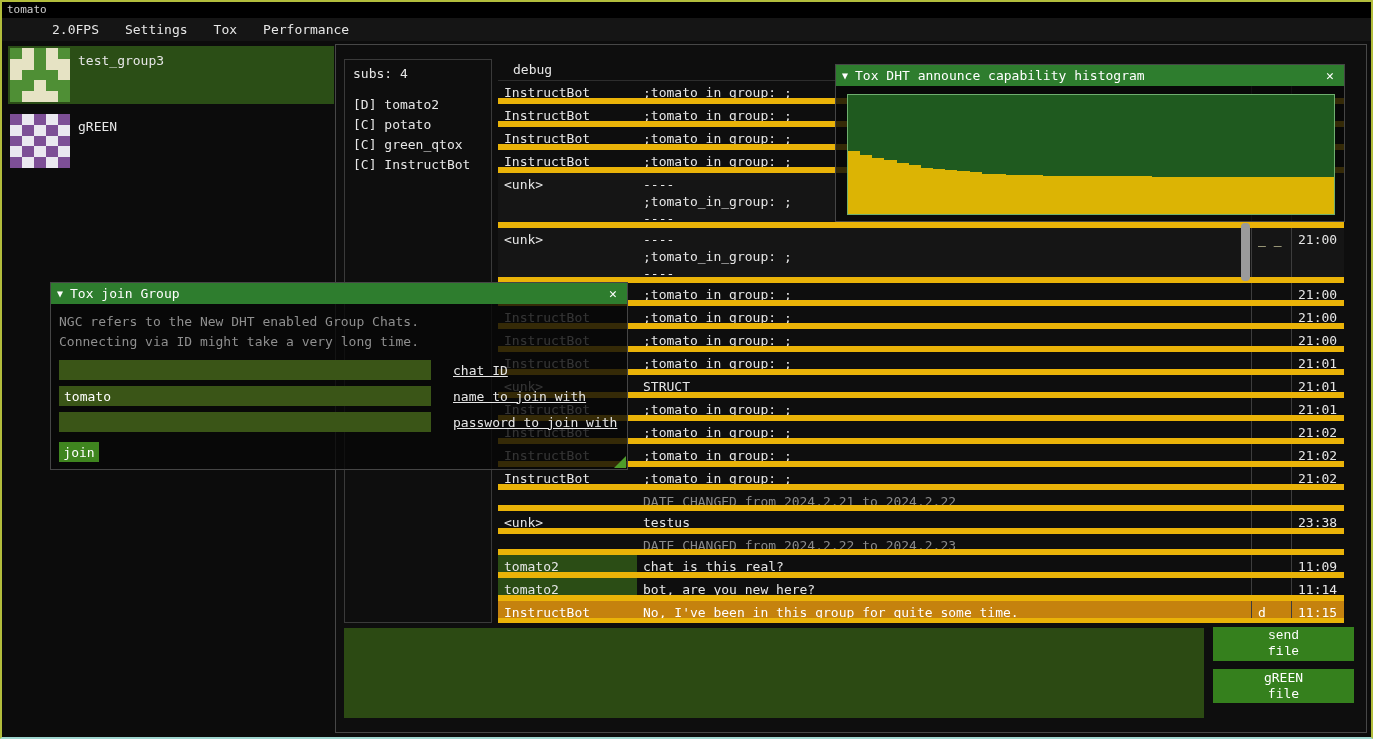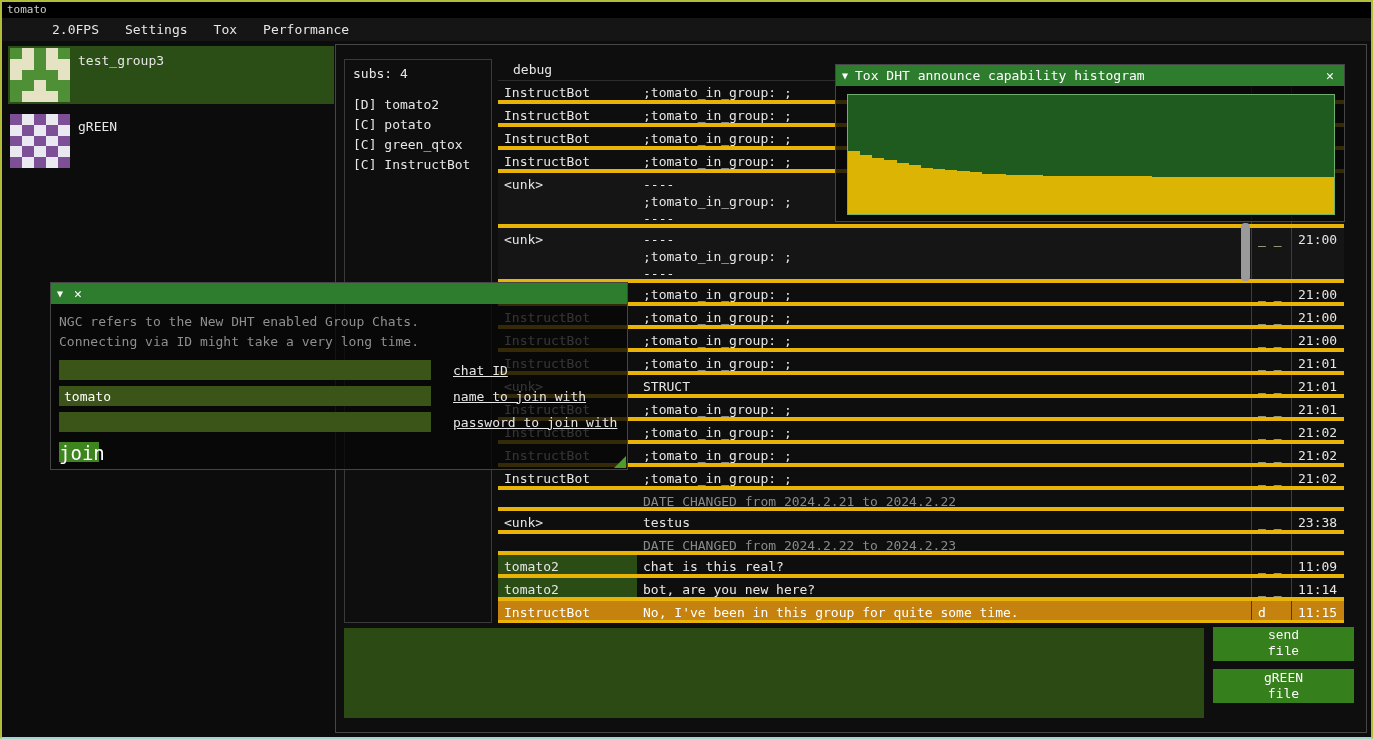--- a/index.html
+++ b/index.html
@@ -24,21 +24,21 @@
   #main-window { position:absolute; left:333px; top:42px; width:1032px; height:689px;
                  border:1px solid #474747; background:#0e0e0e; }
   #subs-panel { position:absolute; left:8px; top:14px; width:148px; height:564px;
                 border:1px solid #3a3a3a; padding:6px 8px; }
   #subs-header { margin-bottom:14px; }
   .sub-member { line-height:20px; white-space:nowrap; }
 
   #chat-panel { position:absolute; left:162px; top:14px; width:848px; height:564px; }
   #chat-tab { height:22px; padding:3px 0 0 15px; border-bottom:1px solid #2d2d2d; width:846px; }
   #chat-rows { position:absolute; left:0; top:22px; width:846px; height:542px; overflow:hidden; }
-  .chat-row { display:flex; width:846px; border-bottom:4px solid #eab308; }
+  .chat-row { display:flex; width:846px; border-bottom:6px solid #eab308; }
   .chat-row.multi { background:#151515; }
   .cell { padding:3px 0 0 6px; overflow:hidden; white-space:nowrap; line-height:17px; }
   .name-cell { width:139px; }
   .msg-cell  { width:614px; }
   .flags-cell{ width:40px;  border-left:1px solid #3d3d3d; color:#fef9c3; }
   .time-cell { width:53px;  border-left:1px solid #3d3d3d; }
   .self-name { background:var(--self_green); }
   .chat-row.date .msg-cell { color:#8a8a8a; }
   .chat-row.highlight { background:var(--highlight_orange); }
   .chat-row.highlight .cell { color:#ffffff; }
@@ -65,21 +65,21 @@
 
   #join-window { left:48px; top:280px; width:578px; height:188px; }
   #join-desc { color:#8f8f8f; padding:8px 8px 0; }
   #join-desc div { line-height:20px; white-space:nowrap; }
   #join-fields { padding:8px 8px 0; }
   .join-field-row { display:flex; align-items:center; margin-bottom:6px; height:20px; }
   .join-input { width:372px; height:20px; background:var(--input_green); border:none; color:#fff;
                 font-family:"DejaVu Sans Mono",monospace; font-size:13px; padding:0 5px; }
   .join-label { margin-left:22px; white-space:nowrap;text-decoration:underline; }
   #join-btn { margin:4px 0 0 8px; width:40px; height:20px; background:var(--button_green2);
-              color:#fff; border:none; font-family:"DejaVu Sans Mono",monospace; font-size:19px; }
+              color:#fff; border:none; font-family:"DejaVu Sans Mono",monospace; font-size:13px; }
   .resize-grip { position:absolute; right:1px; bottom:1px; width:0; height:0;
                  border-left:12px solid transparent; border-bottom:12px solid #4e9d2a; }
 
   #hist-window { left:833px; top:62px; width:510px; height:158px; }
   #hist-plot { position:absolute; left:11px; top:29px; width:488px; height:121px;
                background:var(--plot_green); border:1px solid #6fae6f; }
   #histogram-bars { position:absolute; inset:0; display:flex; align-items:flex-end; }
   .hist-bar { flex:1; background:var(--bar_yellow); }
 </style>
 </head>
@@ -354,20 +354,21 @@
     <textarea id="compose" style=""></textarea>
     <button id="send-file-btn" class="file-btn">send
 file</button>
     <button id="paste-file-btn" class="file-btn">gREEN
 file</button>
   </div>
 
   <div id="join-window" class="float-win">
     <div class="win-titlebar">
       <span class="collapse-icon">▼</span>
+      <span class="win-title">Tox join Group</span>
       <span class="close-btn">✕</span>
     </div>
     <div id="join-desc">
         <div>NGC refers to the New DHT enabled Group Chats.</div>
         <div>Connecting via ID might take a very long time.</div>
       </div>
     <div id="join-fields">
         <div class="join-field-row">
           <input class="join-input" style="">
           <div class="join-label">chat ID</div>

